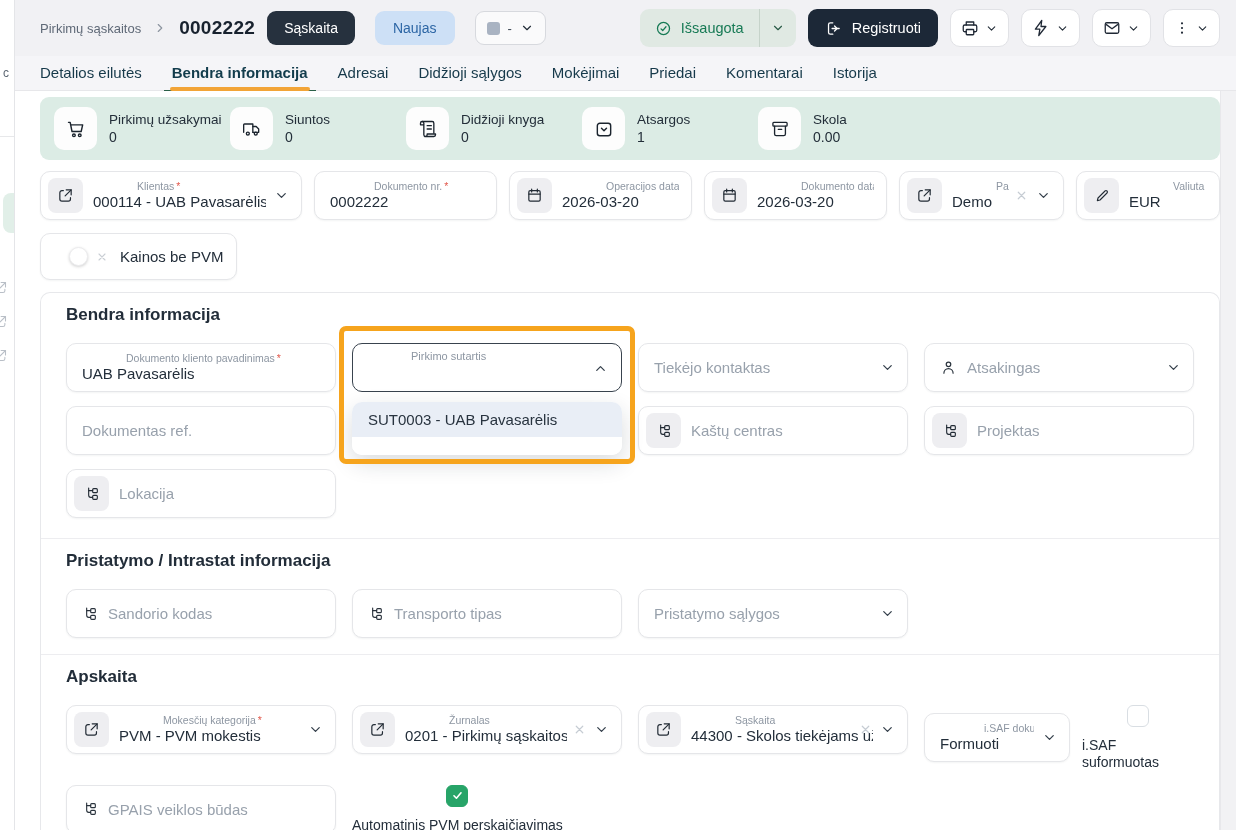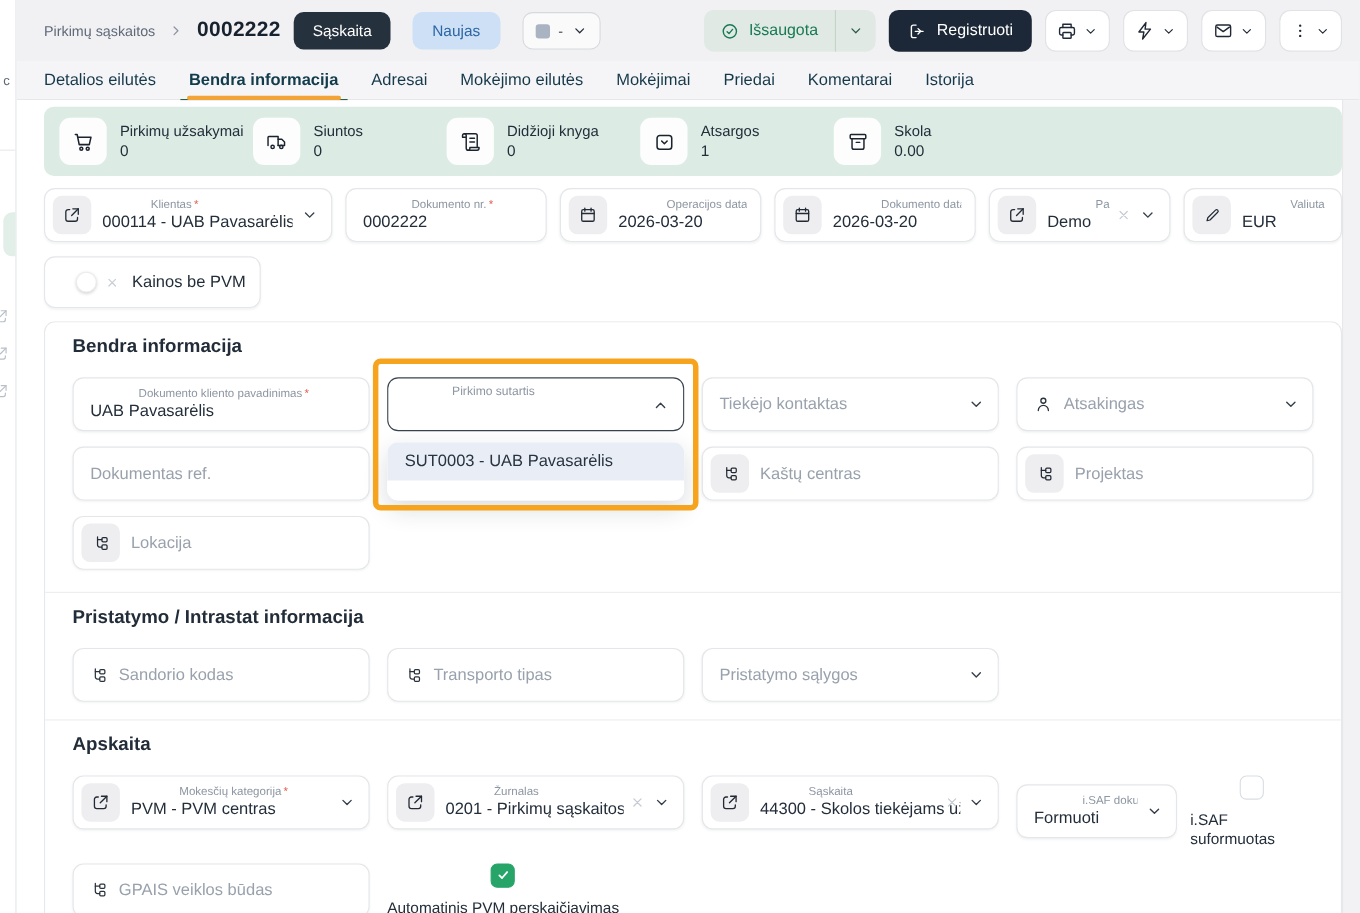--- a/index.html
+++ b/index.html
@@ -389,21 +389,21 @@
               <use href="#i-chev-d"></use>
             </svg>
           </span>
       </span>
     </header>
 
     <nav class="tabs">
       <span class="tab">Detalios eilutės</span>
       <span class="tab active">Bendra informacija</span>
       <span class="tab">Adresai</span>
-      <span class="tab">Mokėjimo eilutės</span>
+      <span class="tab">Didžioji sąlygos</span>
       <span class="tab">Mokėjimai</span>
       <span class="tab">Priedai</span>
       <span class="tab">Komentarai</span>
       <span class="tab">Istorija</span>
     </nav>
 
     <div class="scroll-strip"></div>
 
     <div class="content">
 
@@ -676,21 +676,21 @@
           <h2 class="sec-title">Apskaita</h2>
           <div class="grid4">
             <div class="fcard">
               <div class="ftile">
                   <svg class="ic i17">
                     <use href="#i-ext"></use>
                   </svg>
                 </div>
               <div class="fmeta">
                 <div class="flabel"><span>Mokesčių kategorija</span><span class="req">*</span></div>
-                <div class="fvalue">PVM - PVM centras</div>
+                <div class="fvalue">PVM - PVM mokestis</div>
               </div>
               <span class="chev">
                   <svg class="ic i15">
                     <use href="#i-chev-d"></use>
                   </svg>
                 </span>
             </div>
             <div class="fcard">
               <div class="ftile">
                   <svg class="ic i17">

